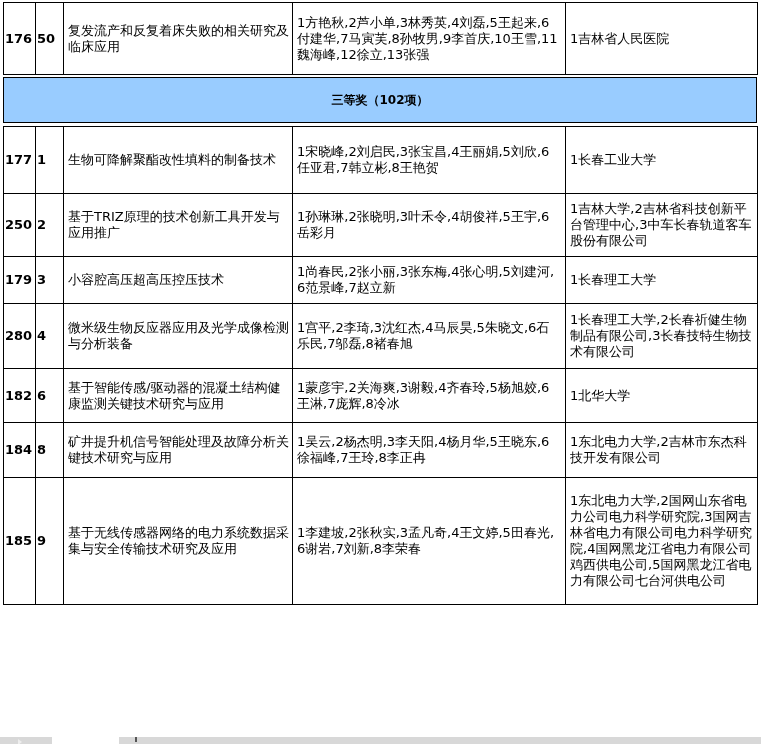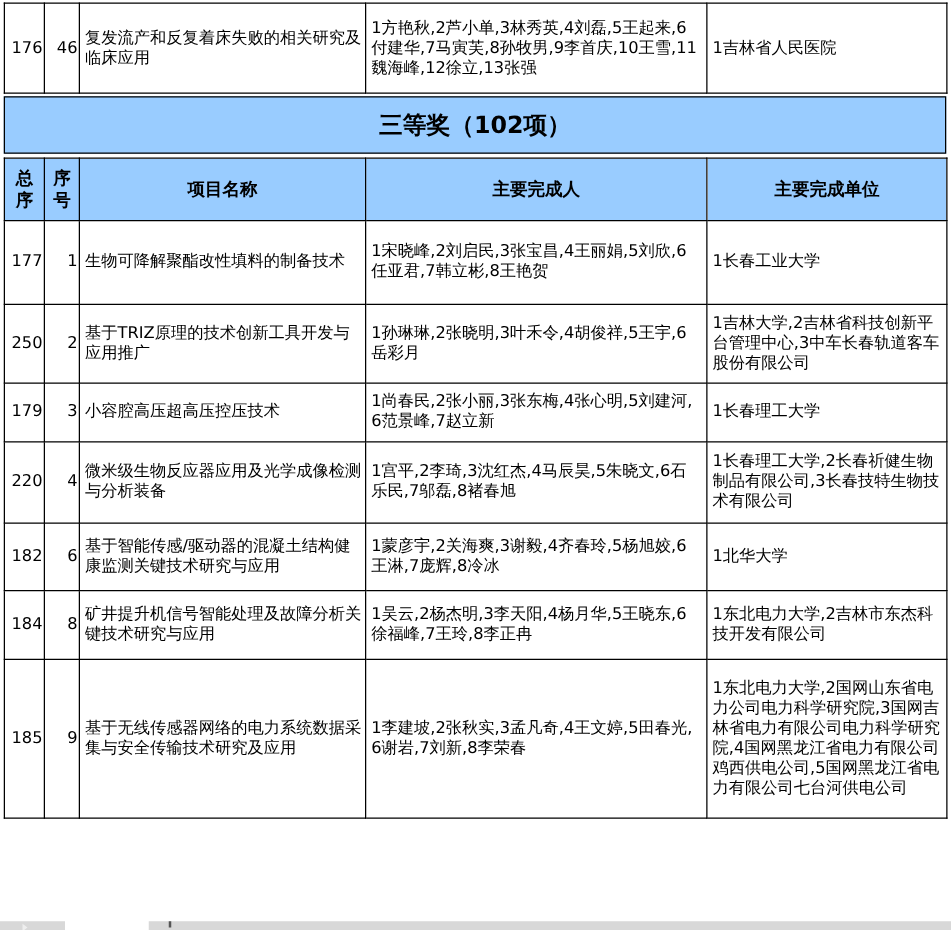--- a/index.html
+++ b/index.html
@@ -28,34 +28,34 @@
     line-height: 16px;
     overflow: hidden;
     word-break: break-all;
   }
   col.c-total { width: 32px; }
   col.c-seq   { width: 28px; }
   col.c-name  { width: 229px; }
   col.c-pers  { width: 273px; }
   col.c-unit  { width: 192px; }
 
-  .num { text-align: right; padding: 0 1px; }
+  .num { text-align: left; padding: 0 1px; font-weight: bold; }
   .txt { text-align: left; padding: 1px 3px 1px 4px; }
 
   #tbl-above { top: 2px; }
   #tbl-above tr { height: 72px; }
 
   .banner {
     position: absolute;
     left: 3px; top: 77px;
     width: 754px; height: 46px;
     background: #99CCFF;
     border: 1px solid #000000;
     display: flex; align-items: center; justify-content: center;
-    font-size: 19px; font-weight: bold;
+    font-size: 12px; font-weight: bold;
   }
 
   #tbl-main { top: 126px; }
   #tbl-main th {
     background: #99CCFF;
     font-weight: bold;
     font-size: 14px;
     line-height: 18px;
     text-align: center;
     padding: 0 2px;
@@ -114,48 +114,41 @@
     <colgroup>
       <col class="c-total">
         <col class="c-seq">
         <col class="c-name">
         <col class="c-pers">
         <col class="c-unit">
     </colgroup>
     <tbody>
         <tr>
       <td class="num">176</td>
-      <td class="num">46</td>
+      <td class="num">50</td>
       <td class="txt">复发流产和反复着床失败的相关研究及临床应用</td>
       <td class="txt">1方艳秋,2芦小单,3林秀英,4刘磊,5王起来,6付建华,7马寅芙,8孙牧男,9李首庆,10王雪,11魏海峰,12徐立,13张强</td>
       <td class="txt">1吉林省人民医院</td>
     </tr>
   </tbody>
     </table>
 
   <div class="banner">
     <span>三等奖（102项）</span>
   </div>
 
   <table class="grid" id="tbl-main">
     <colgroup>
       <col class="c-total">
         <col class="c-seq">
         <col class="c-name">
         <col class="c-pers">
         <col class="c-unit">
     </colgroup>
     <tbody>
-        <tr class="hdr">
-      <th>总序</th>
-      <th>序号</th>
-      <th>项目名称</th>
-      <th>主要完成人</th>
-      <th>主要完成单位</th>
-    </tr>
     <tr class="r177">
       <td class="num">177</td>
       <td class="num">1</td>
       <td class="txt">生物可降解聚酯改性填料的制备技术</td>
       <td class="txt">1宋晓峰,2刘启民,3张宝昌,4王丽娟,5刘欣,6任亚君,7韩立彬,8王艳贺</td>
       <td class="txt">1长春工业大学</td>
     </tr>
     <tr class="r178">
       <td class="num">250</td>
       <td class="num">2</td>
@@ -164,21 +157,21 @@
       <td class="txt">1吉林大学,2吉林省科技创新平台管理中心,3中车长春轨道客车股份有限公司</td>
     </tr>
     <tr class="r179">
       <td class="num">179</td>
       <td class="num">3</td>
       <td class="txt">小容腔高压超高压控压技术</td>
       <td class="txt">1尚春民,2张小丽,3张东梅,4张心明,5刘建河,6范景峰,7赵立新</td>
       <td class="txt">1长春理工大学</td>
     </tr>
     <tr class="r180">
-      <td class="num">220</td>
+      <td class="num">280</td>
       <td class="num">4</td>
       <td class="txt">微米级生物反应器应用及光学成像检测与分析装备</td>
       <td class="txt">1宫平,2李琦,3沈红杰,4马辰昊,5朱晓文,6石乐民,7邬磊,8褚春旭</td>
       <td class="txt">1长春理工大学,2长春祈健生物制品有限公司,3长春技特生物技术有限公司</td>
     </tr>
     <tr class="r182">
       <td class="num">182</td>
       <td class="num">6</td>
       <td class="txt">基于智能传感/驱动器的混凝土结构健康监测关键技术研究与应用</td>
       <td class="txt">1蒙彦宇,2关海爽,3谢毅,4齐春玲,5杨旭姣,6王淋,7庞辉,8冷冰</td>

